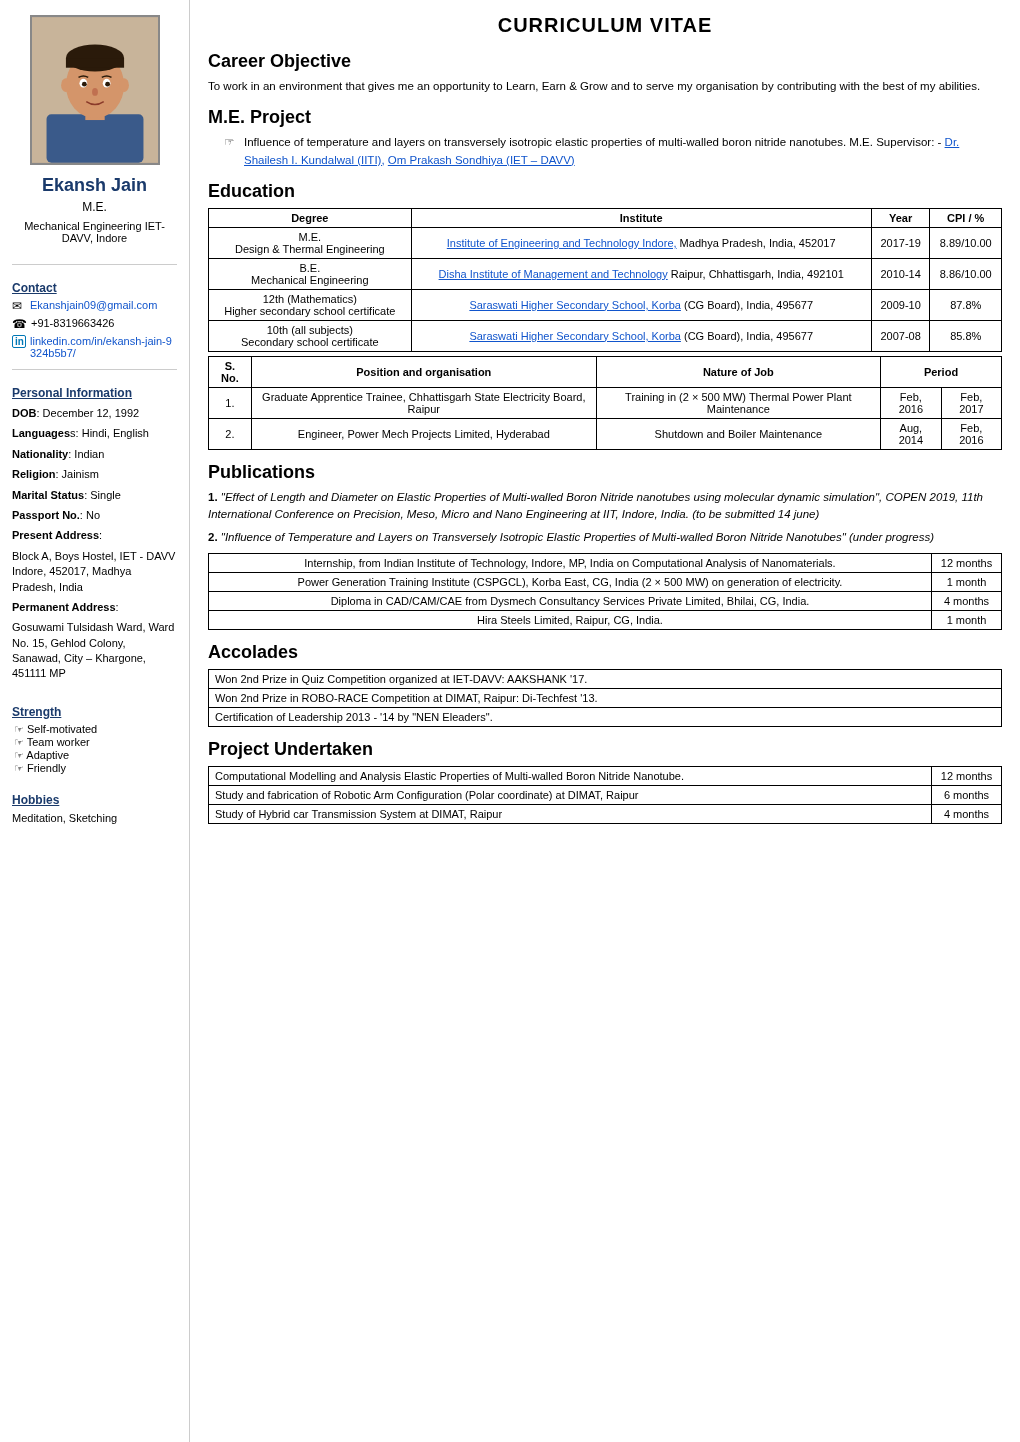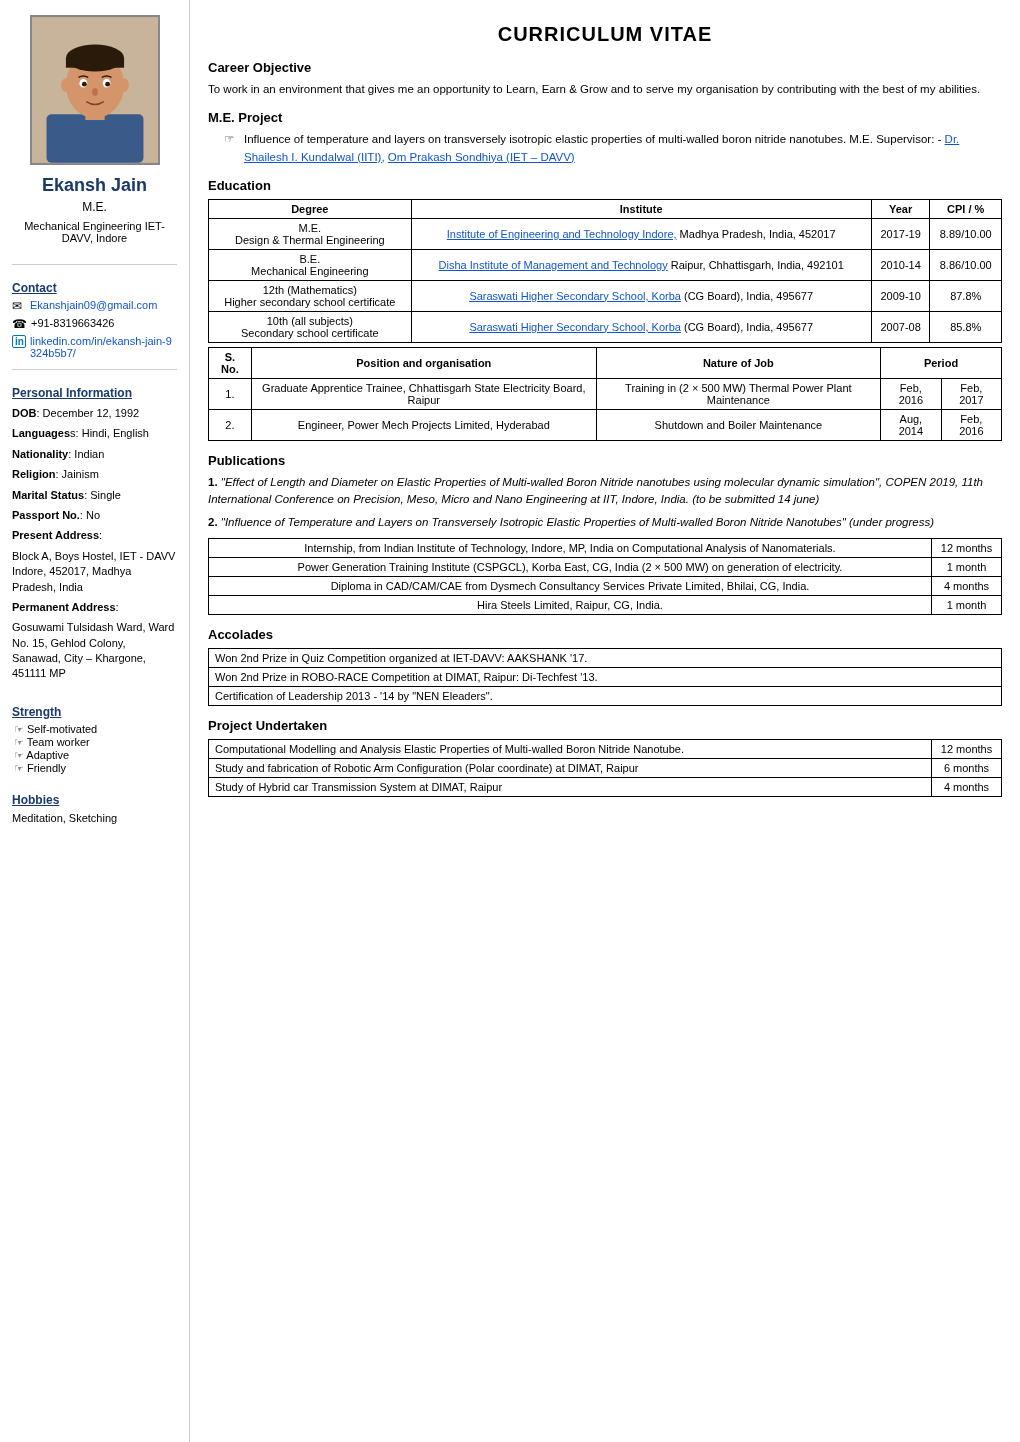--- a/index.html
+++ b/index.html
@@ -112,32 +112,32 @@
     .strength-list li::before {
       content: "☞ ";
     }
     .hobbies-section {
       width: 100%;
       margin-top: 8px;
     }
     
     .main {
       flex: 1;
-      padding: 23px 18px;
+      padding: 14px 18px;
     }
     .cv-title {
       text-align: center;
       font-size: 20px;
       font-weight: bold;
       margin-bottom: 14px;
       letter-spacing: 1px;
     }
     .section-title {
       font-weight: bold;
-      font-size: 13px;
+      font-size: 18px;
       margin-bottom: 6px;
       margin-top: 12px;
     }
     .section-title:first-child {
       margin-top: 0;
     }
     .career-text {
       font-size: 11.5px;
       line-height: 1.5;
       margin-bottom: 8px;

